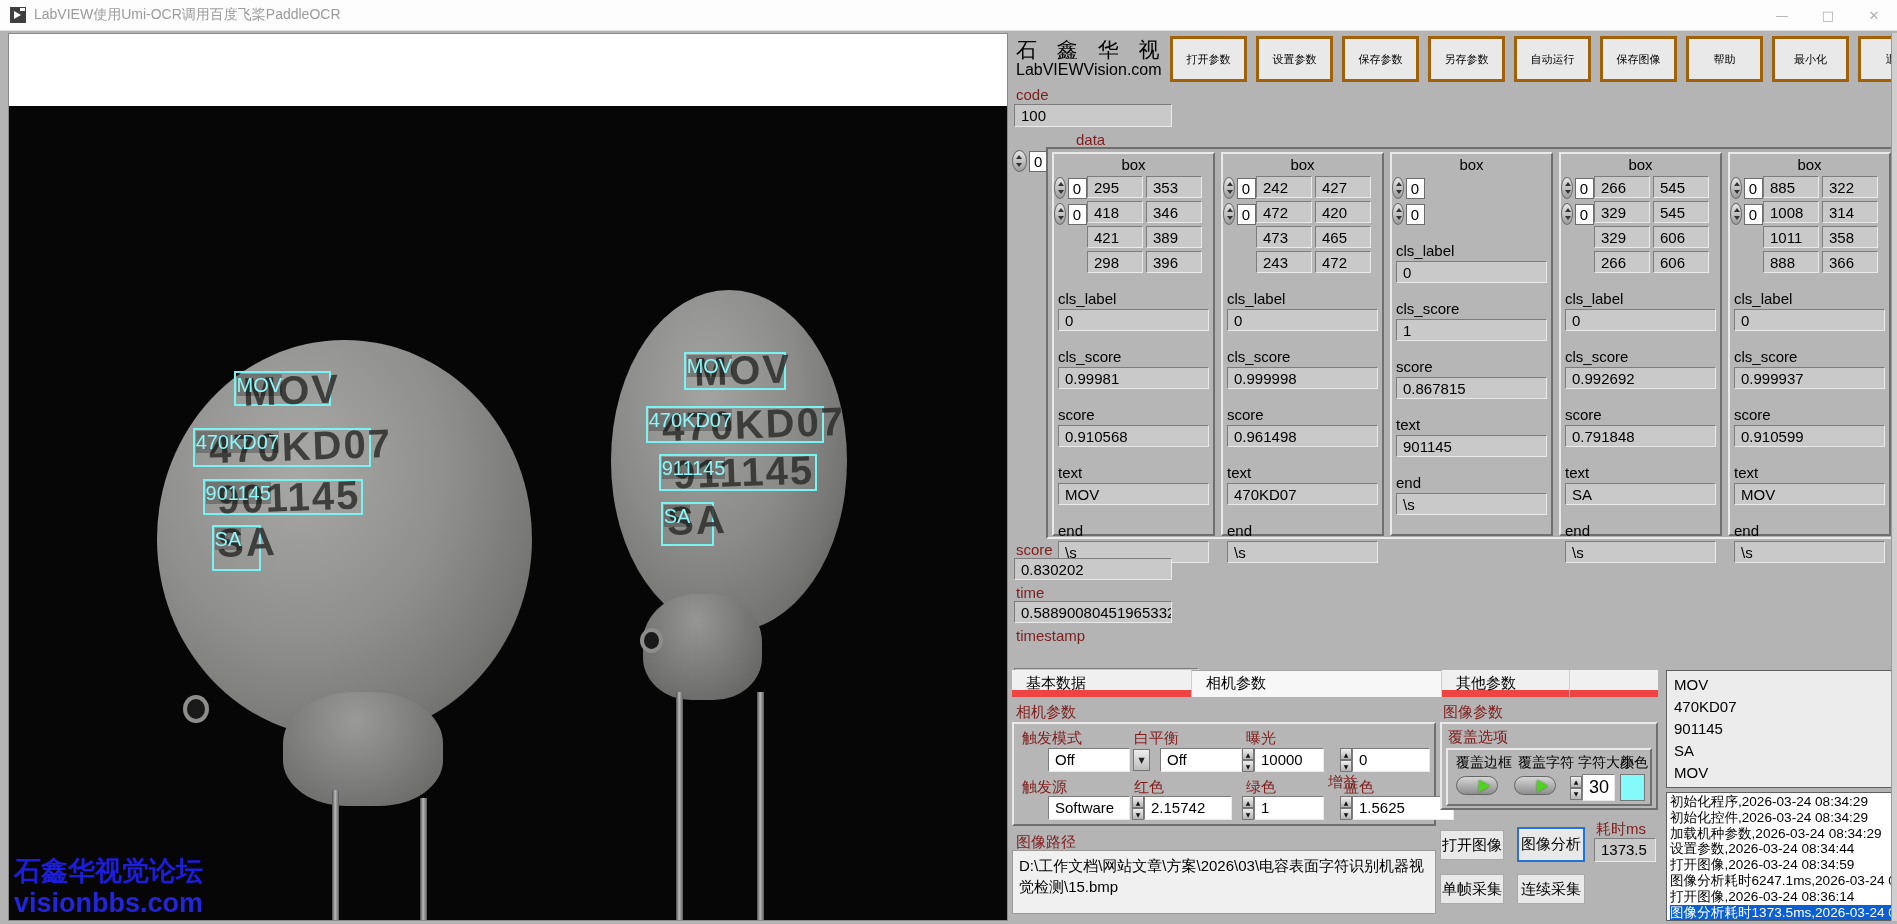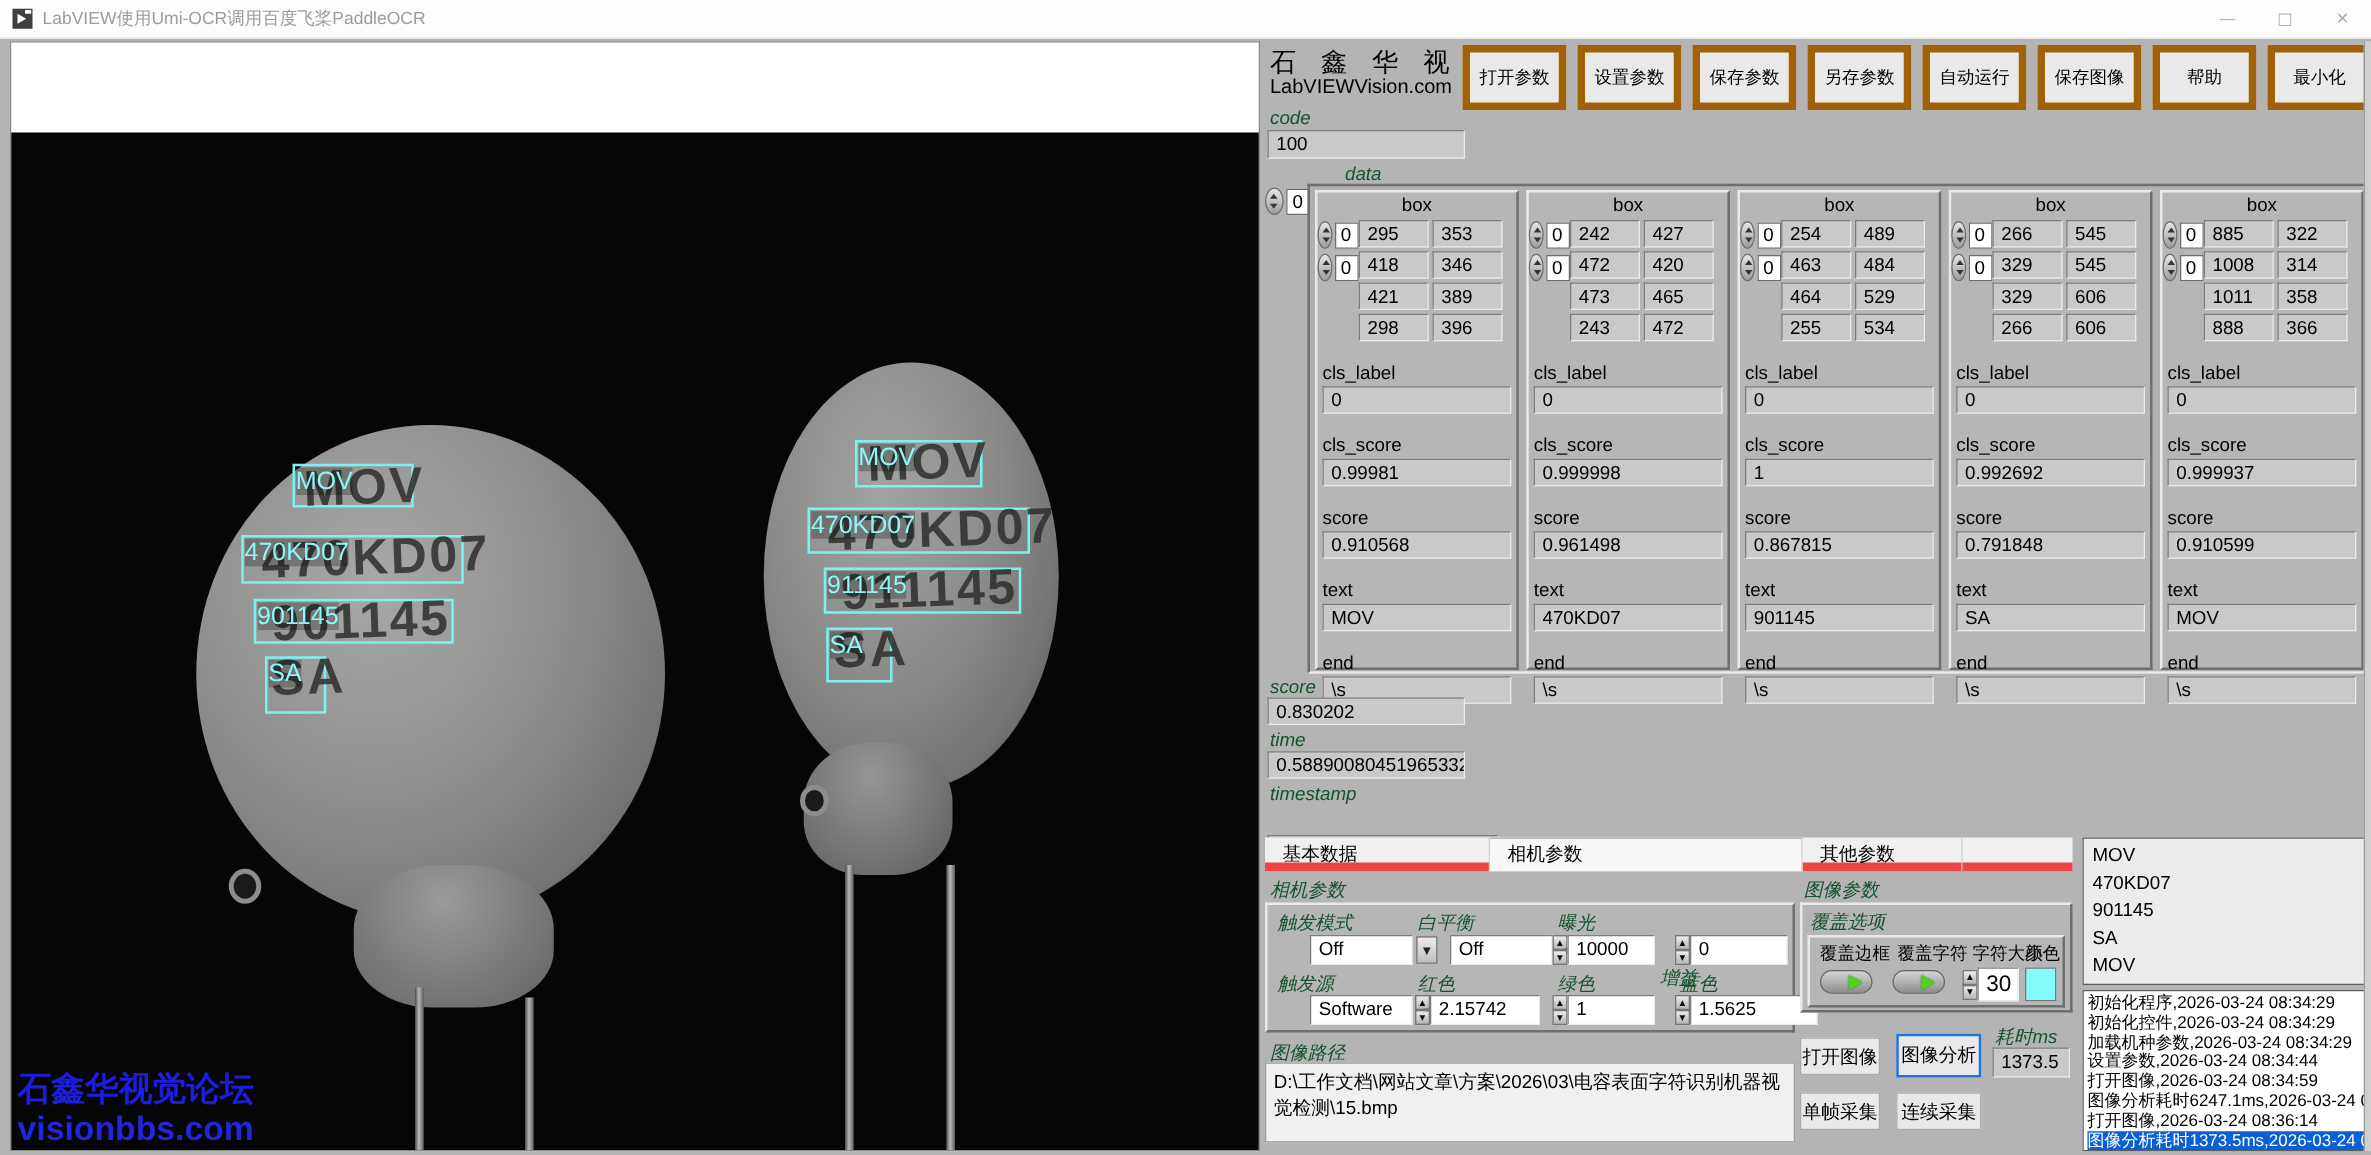--- a/index.html
+++ b/index.html
@@ -30,30 +30,30 @@
   .hole2{left:63.6%;top:64.6%;width:15px;height:17px;}
   .lead{position:absolute;width:7px;background:linear-gradient(90deg,#4c4c4c,#b9b9b9 45%,#5a5a5a);}
   
   .ov{position:absolute;border:2px solid #79f2f2;box-sizing:border-box;}
   .ov .printed{position:absolute;left:8%;top:-12%;font-size:250%;line-height:1;color:#2e2e2c;opacity:.85;white-space:nowrap;transform:rotate(-2deg);font-weight:bold;letter-spacing:2px;}
   .ov .ov-label{position:absolute;left:1px;top:1px;color:#8df7f7;font-size:20px;line-height:1.1;background:rgba(0,0,0,.25);white-space:nowrap;}
   .watermark{position:absolute;left:5px;color:#1d1ddd;font-weight:bold;font-size:27px;line-height:30px;}
   .wm1{bottom:34px;}
   .wm2{bottom:2px;color:#2424d8;}
   
-  .lbl{position:absolute;font-size:15px;color:#14532d;white-space:nowrap;font-style:italic;}
+  .lbl{position:absolute;font-size:15px;color:#7f1d1d;white-space:nowrap;}
   .sunken{background:#c9c9c9;border:1px solid;border-color:#7d7d7d #eaeaea #eaeaea #7d7d7d;box-sizing:border-box;font-size:15px;padding:2px 0 0 6px;white-space:nowrap;overflow:hidden;}
   .whitefield{background:#fff;border:1px solid;border-color:#7d7d7d #eaeaea #eaeaea #7d7d7d;box-sizing:border-box;font-size:15px;padding:2px 0 0 6px;}
   .raised{background:#b6b6b6;border:2px solid;border-color:#e9e9e9 #6f6f6f #6f6f6f #e9e9e9;box-sizing:border-box;}
   .inset{background:#b0b0b0;border:2px solid;border-color:#6f6f6f #e9e9e9 #e9e9e9 #6f6f6f;box-sizing:border-box;}
   
   .brand-title{position:absolute;left:1016px;top:36px;font-size:21px;letter-spacing:7px;white-space:nowrap;}
   .brand-url{position:absolute;left:1016px;top:61px;font-size:16px;}
   .toolbar{position:absolute;left:1170px;top:36px;display:flex;gap:9px;}
-  .tbtn{width:71px;height:40px;background:#e9e9e9;border:6px solid #a16207;display:flex;align-items:center;justify-content:center;font-size:14px;}
+  .tbtn{width:71px;height:40px;background:#e9e9e9;border:3px solid #a16207;display:flex;align-items:center;justify-content:center;font-size:11px;}
   
   .spin-oval{position:relative;width:15px;height:22px;border-radius:50%;background:linear-gradient(#e6e6e6,#9c9c9c);border:1px solid #6d6d6d;box-sizing:border-box;}
   .spin-oval::before{content:"";position:absolute;left:3px;top:4px;border-bottom:4px solid #333;border-left:3px solid transparent;border-right:3px solid transparent;}
   .spin-oval::after{content:"";position:absolute;left:3px;bottom:4px;border-top:4px solid #333;border-left:3px solid transparent;border-right:3px solid transparent;}
   .spinner{display:flex;align-items:center;gap:2px;}
   .spin-val{width:24px;height:21px;background:#fff;border:1px solid #6d6d6d;box-sizing:border-box;font-size:15px;padding:1px 0 0 4px;}
   
   .data-outer{position:absolute;left:1046px;top:147px;width:847px;height:392px;}
   .box-cluster{position:absolute;top:3px;width:163px;height:384px;}
   .box-title{text-align:center;font-size:15px;margin-top:2px;}
@@ -256,30 +256,20 @@
         <div class="box-spincol">
           <div class="spinner">
             <div class="spin-oval"></div>
             <div class="spin-val">0</div>
           </div>
           <div class="spinner">
             <div class="spin-oval"></div>
             <div class="spin-val">0</div>
           </div>
         </div>
-        <div class="box-grid">
-          <div class="sunken">254</div>
-          <div class="sunken">489</div>
-          <div class="sunken">463</div>
-          <div class="sunken">484</div>
-          <div class="sunken">464</div>
-          <div class="sunken">529</div>
-          <div class="sunken">255</div>
-          <div class="sunken">534</div>
-        </div>
       </div>
       <div class="pairlbl">cls_label</div>
       <div class="sunken pairfield">0</div>
       <div class="pairlbl">cls_score</div>
       <div class="sunken pairfield">1</div>
       <div class="pairlbl">score</div>
       <div class="sunken pairfield">0.867815</div>
       <div class="pairlbl">text</div>
       <div class="sunken pairfield">901145</div>
       <div class="pairlbl">end</div>

